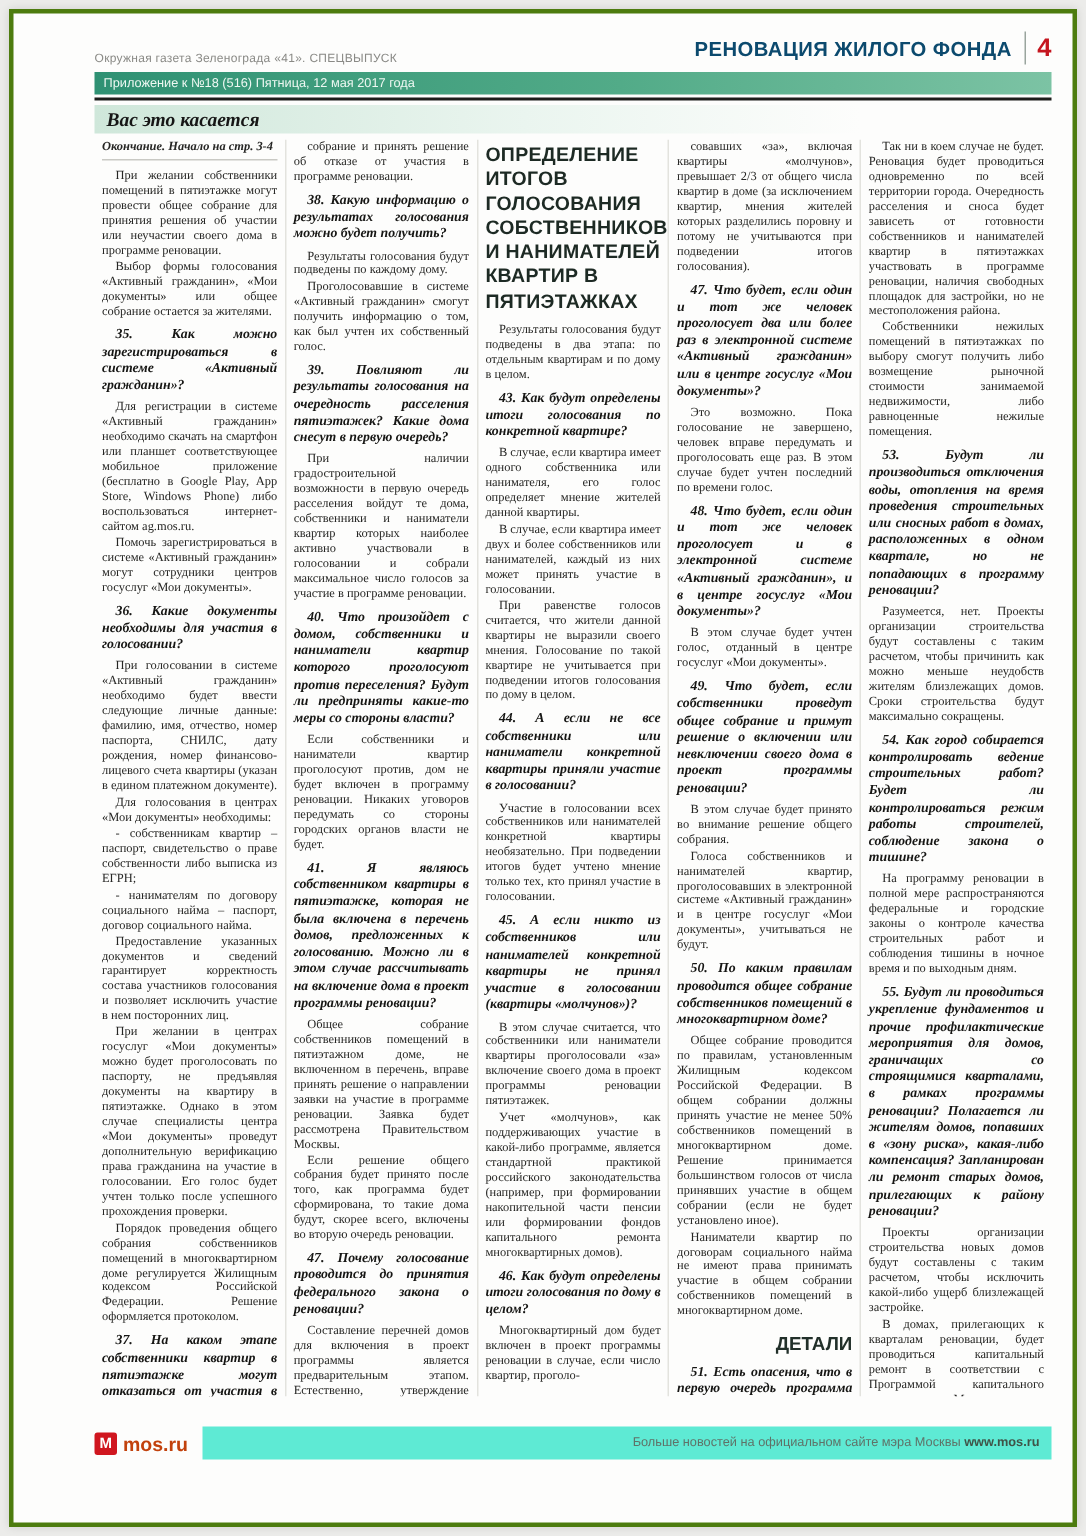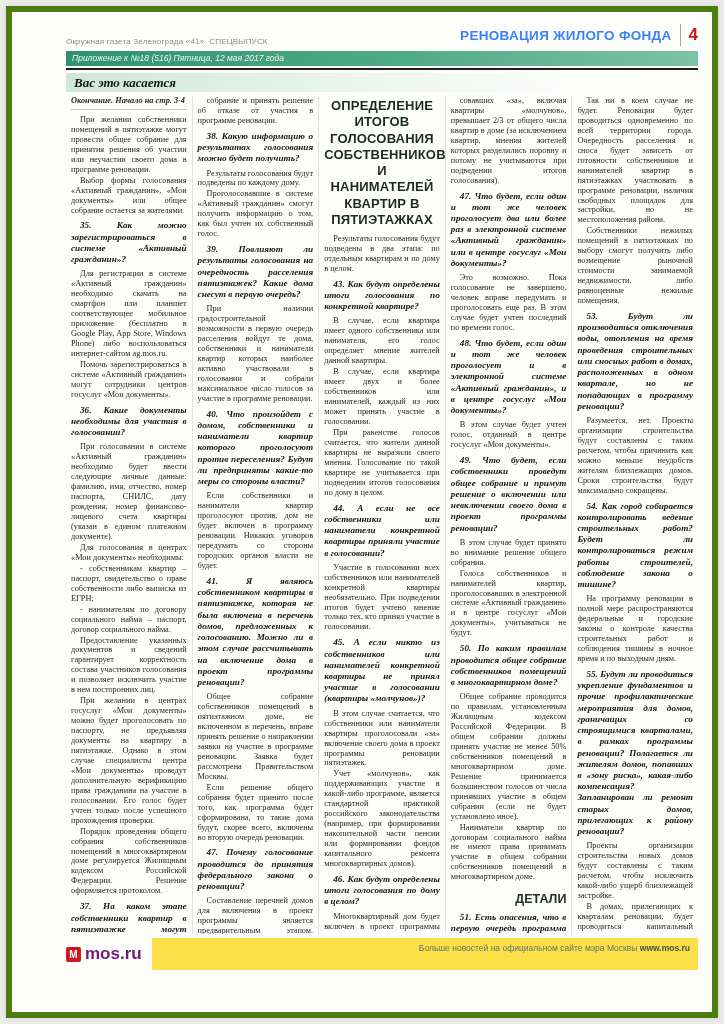--- a/index.html
+++ b/index.html
@@ -5,51 +5,51 @@
   html,body{margin:0;padding:0;}
   body{
     width:724px;height:1024px;
     background:#ececea;
     font-family:"Liberation Serif", serif;
     position:relative;overflow:hidden;
   }
   .page{
     position:absolute;left:6px;top:6px;right:6px;bottom:6px;
     background:#fdfdfc;
-    border:6px solid #4d7c0f;
+    border:3px solid #4d7c0f;
     box-shadow:0 0 6px rgba(0,0,0,.12);
     padding:12px 14px 0 54px;
     box-sizing:border-box;
     overflow:hidden;
   }
   
   .top-row{
     display:flex;justify-content:space-between;align-items:flex-end;
     margin-bottom:5px;
   }
   .newspaper-name{
     font-family:"Liberation Sans", sans-serif;
     font-size:8px;color:#8a8a86;letter-spacing:.2px;
   }
   .top-right{display:flex;align-items:center;gap:8px;}
   .rubric{
     font-family:"Liberation Sans", sans-serif;
-    font-weight:bold;font-size:13.5px;color:#3b82f6;letter-spacing:.3px;
+    font-weight:bold;font-size:13.5px;color:#0c4a6e;letter-spacing:.3px;
   }
   .pg-divider{width:1px;height:22px;background:#9aa59e;}
   .page-number{
     font-family:"Liberation Sans", sans-serif;
     font-size:17px;color:#c5161f;font-weight:bold;
   }
   .issue-bar{
     height:15px;line-height:15px;
     background:linear-gradient(90deg,#2f9173 0%,#52ab88 55%,#7cc3a4 100%);
     color:#eef8f2;
     font-family:"Liberation Sans", sans-serif;
-    font-size:8.5px;padding:0 6px;font-style:italic;
+    font-size:8.5px;padding:0 6px;
   }
   .black-rule{height:2px;background:#1d1d1b;margin-top:2px;}
   .section-band{
     margin-top:3px;
     height:19px;line-height:19px;
     background:linear-gradient(90deg,#cfe7da 0%,#eaf5ef 45%,#fdfdfc 80%);
     font-size:13px;font-weight:bold;font-style:italic;color:#161616;
     padding-left:8px;
   }
   
@@ -77,21 +77,21 @@
     margin:5px 0 4px 0;
     font-size:9.2px;line-height:1.22;
     font-weight:bold;font-style:italic;color:#161614;
     text-indent:9px;
   }
   .col h2.section_heading{
     margin:2px 0 6px 0;
     font-family:"Liberation Sans", sans-serif;
     font-size:13px;line-height:1.25;
     font-weight:bold;color:#1d2a24;
-    text-align:center;letter-spacing:.2px;
+    text-align:left;letter-spacing:.2px;
   }
   .col h2.details_heading{
     margin:10px 0 5px 0;
     font-family:"Liberation Sans", sans-serif;
     font-size:12.5px;font-weight:bold;color:#22302a;
     text-align:right;
   }
   
   .footer{
     position:absolute;left:54px;right:14px;bottom:42px;
@@ -102,25 +102,25 @@
     flex:0 0 auto;
   }
   .mos-logo-icon{
     width:15px;height:15px;background:#d0161f;color:#fff;
     font-family:"Liberation Sans", sans-serif;
     font-weight:bold;font-size:10px;line-height:15px;text-align:center;
     border-radius:2px;display:inline-block;
   }
   .mos-logo-text{
     font-family:"Liberation Sans", sans-serif;
-    font-weight:bold;font-size:17px;color:#701a75;
+    font-weight:bold;font-size:13px;color:#c2410c;
   }
   .footer-bar{
-    flex:1 1 auto;height:32px;line-height:20px;
-    background:#fde047;
+    flex:1 1 auto;height:22px;line-height:20px;
+    background:#5eead4;
     font-family:"Liberation Sans", sans-serif;
     font-size:8.5px;color:#5f7268;
     text-align:right;padding-right:8px;
   }
   .footer-bar b{color:#3f5448;}
 </style>
 </head>
 <body>
 
 <div class="page">

